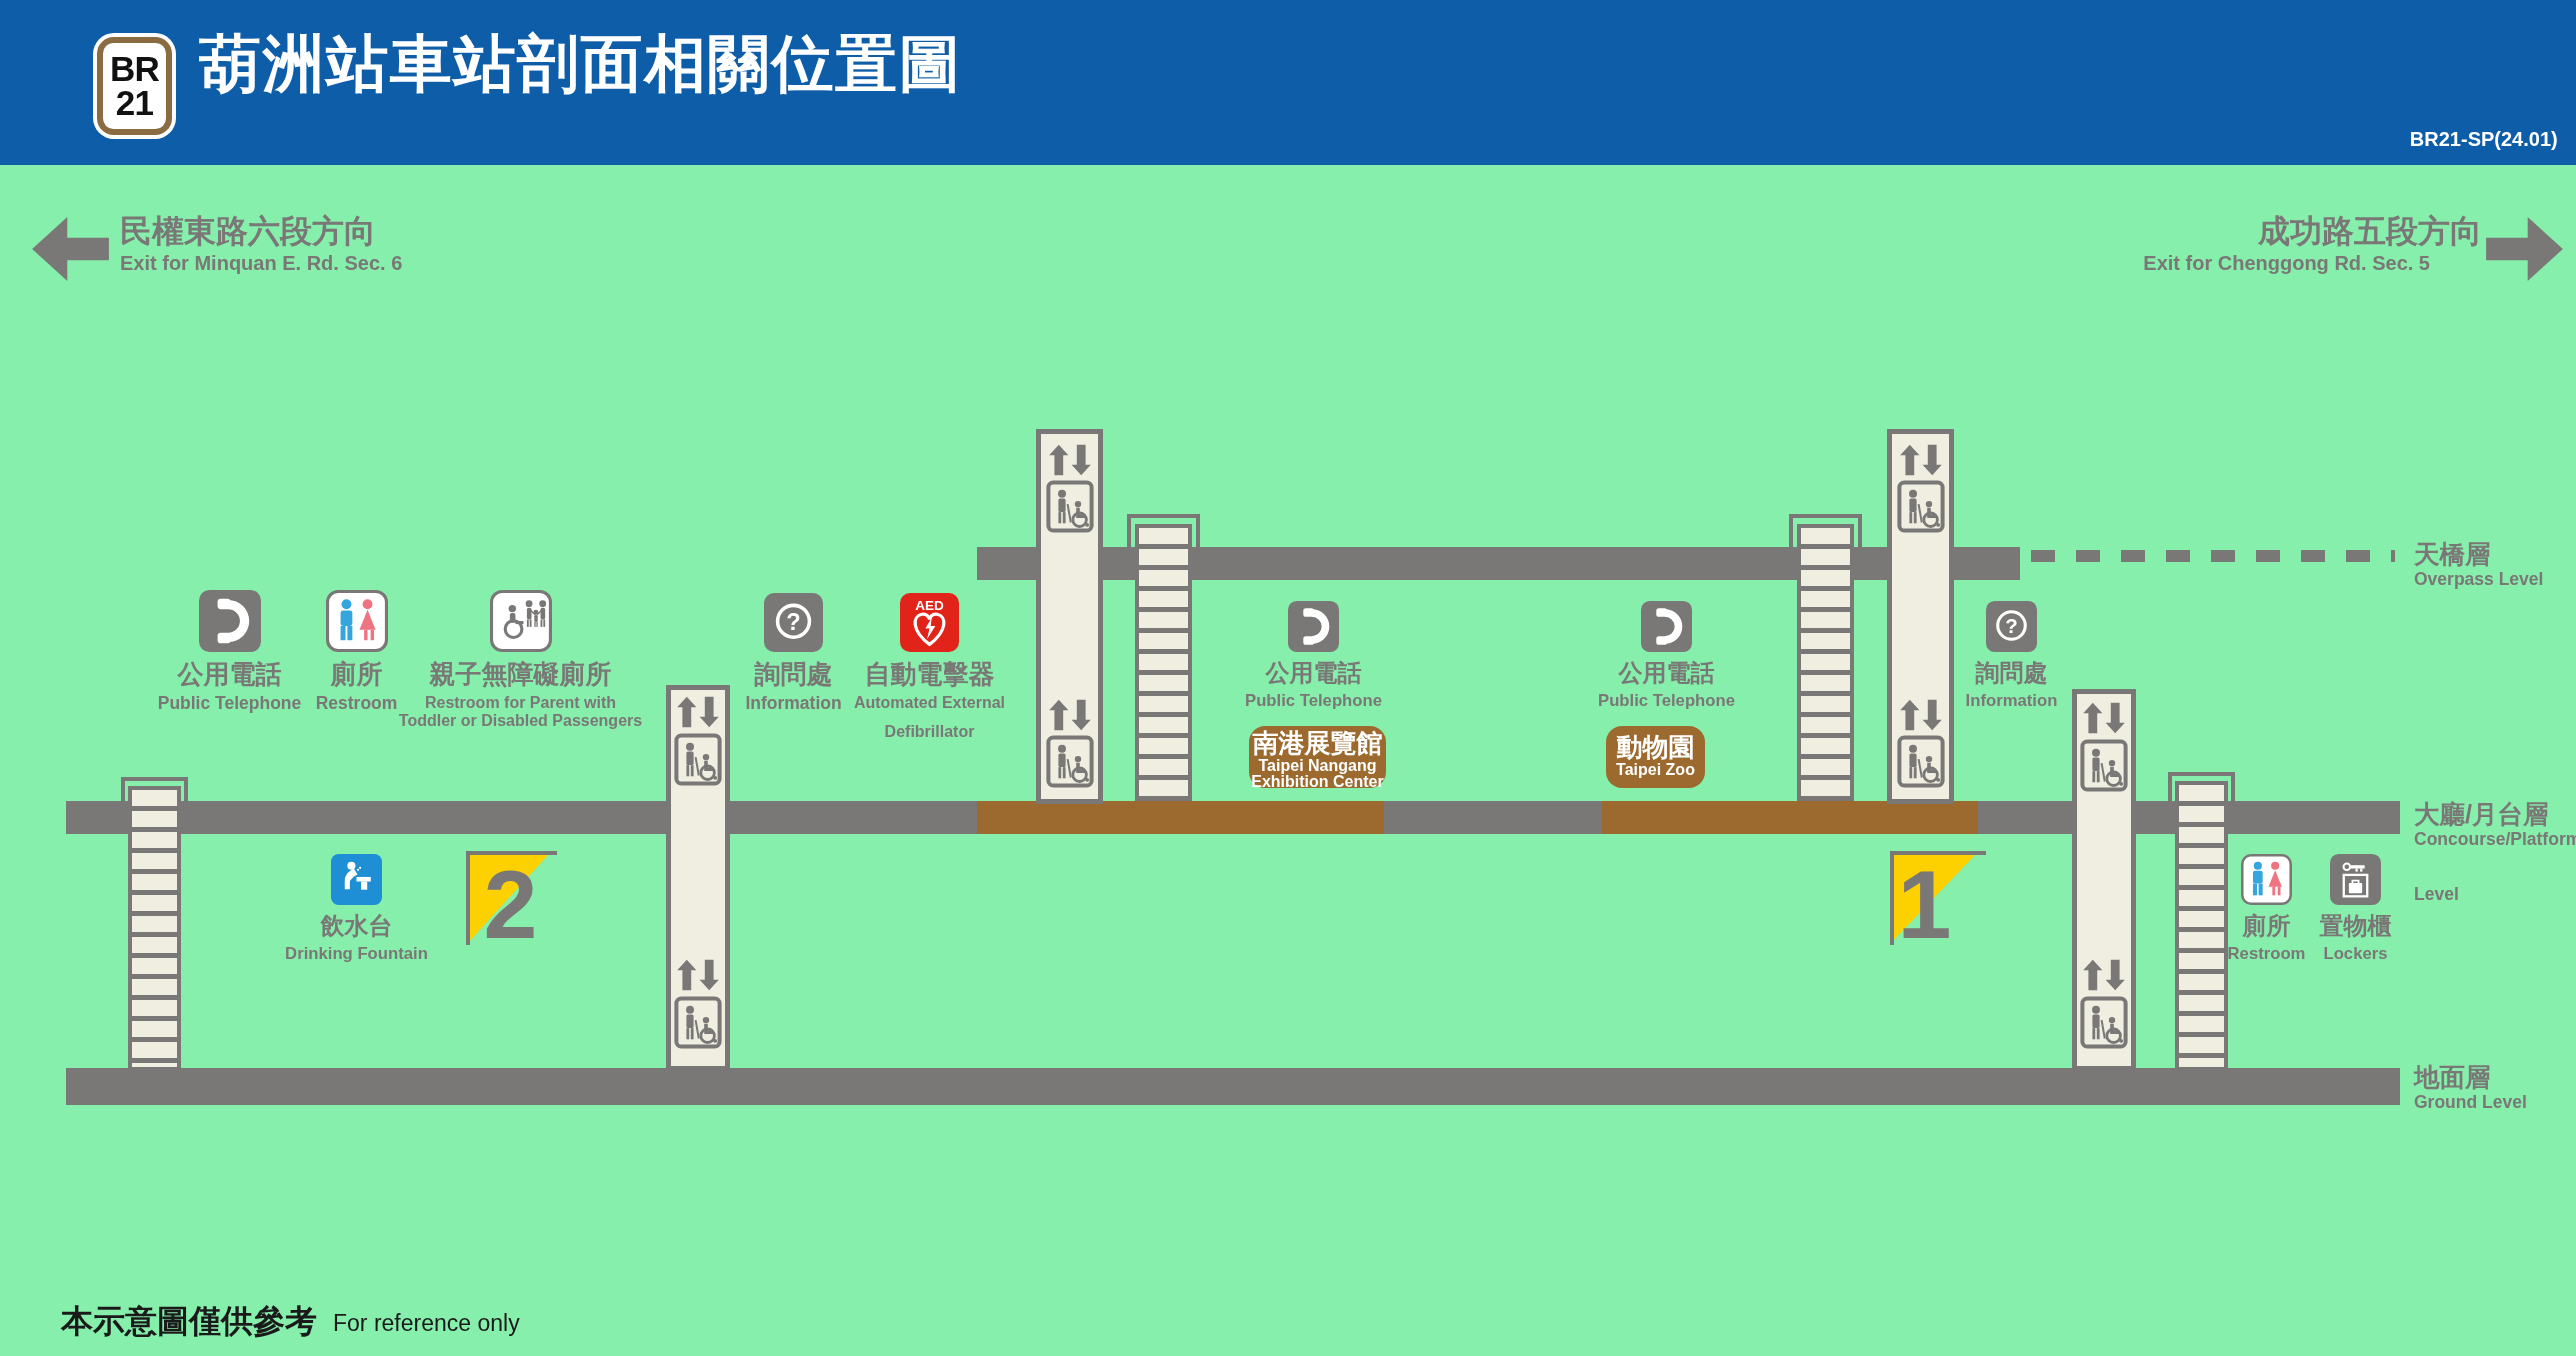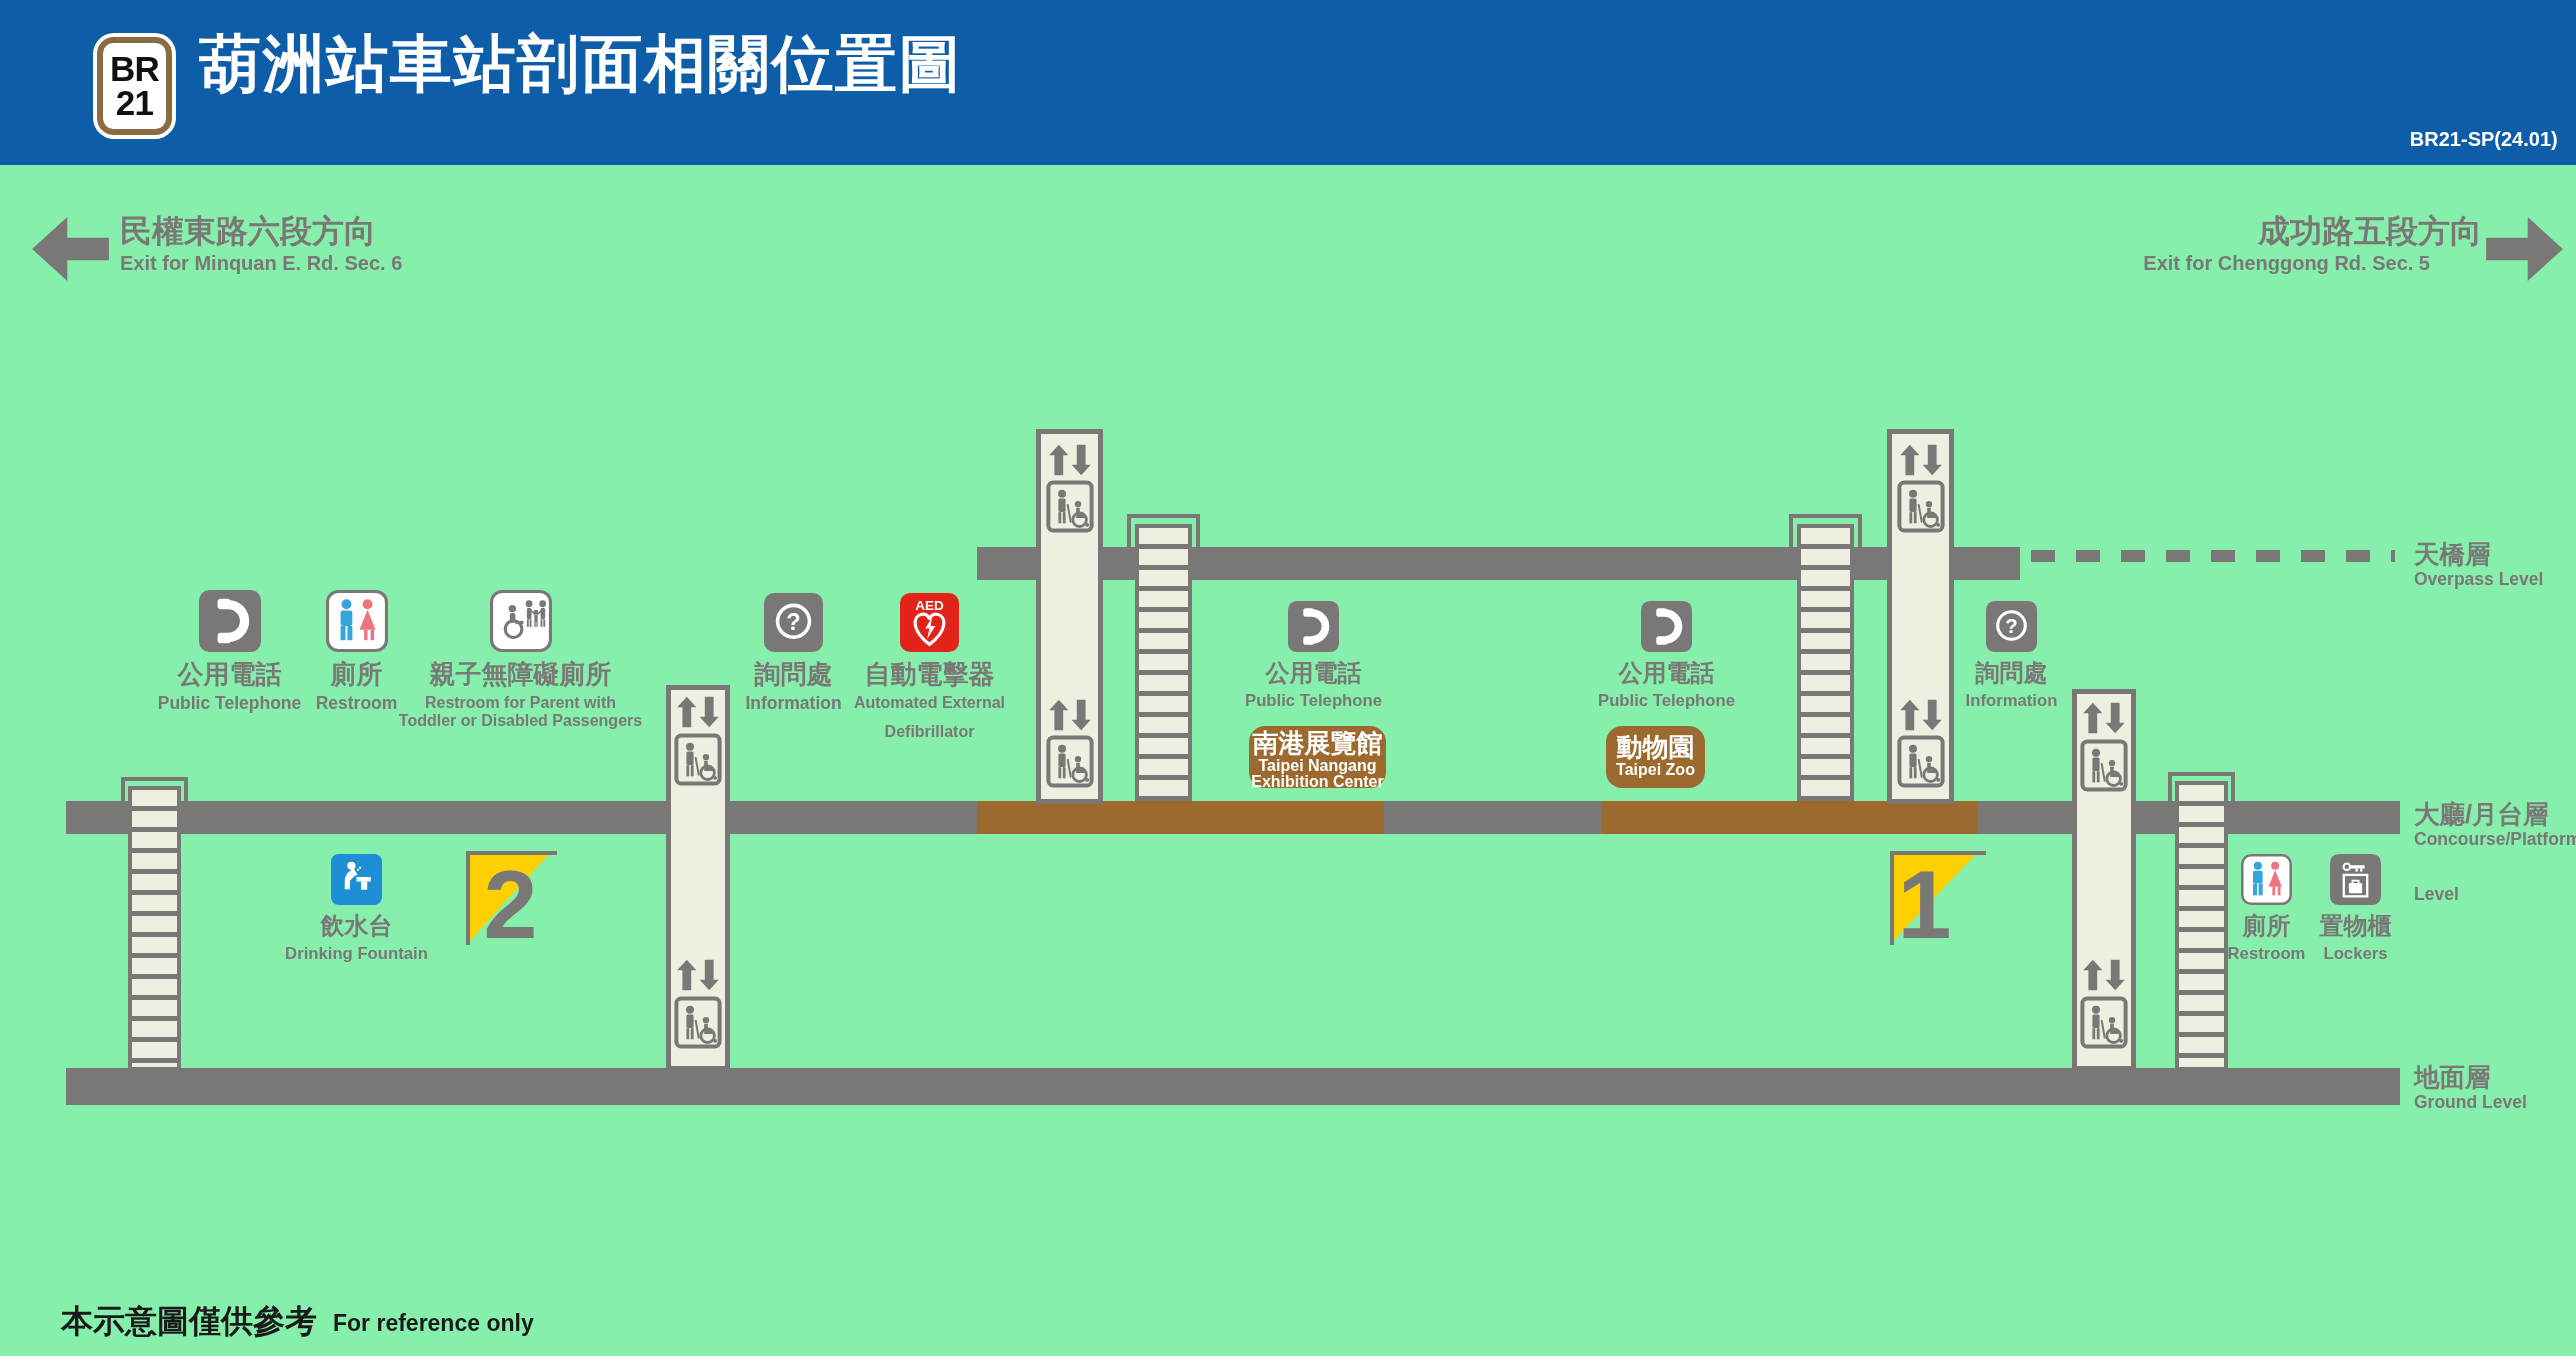--- a/index.html
+++ b/index.html
@@ -58,21 +58,21 @@
   .sign .en{font-size:16px;line-height:16px;white-space:nowrap}
 
   
   .flag-tri{position:absolute;background:var(--platform-yellow);clip-path:polygon(0 0,100% 0,0 100%);z-index:4}
   .flag-edge-top{position:absolute;height:4px;background:var(--diagram-gray);z-index:5}
   .flag-edge-left{position:absolute;width:4px;background:var(--diagram-gray);z-index:5}
   .flag-num{position:absolute;width:77px;text-align:center;font-size:97px;font-weight:bold;color:var(--diagram-gray);line-height:1;z-index:6}
 
   
   .foot-zh{position:absolute;left:61px;top:1300px;font-size:32px;font-weight:600;color:var(--text-black);white-space:nowrap}
-  .foot-en{position:absolute;left:333px;top:1310px;font-size:23px;font-weight:700;color:var(--text-black);white-space:nowrap}
+  .foot-en{position:absolute;left:333px;top:1310px;font-size:23px;font-weight:400;color:var(--text-black);white-space:nowrap}
 
   
   svg .fg{fill:var(--diagram-gray)} svg .fw{fill:#fff} svg .fn{fill:none}
   svg .sg{stroke:var(--diagram-gray)} svg .sw{stroke:#fff}
   svg .fb{fill:var(--male-blue)} svg .fp{fill:var(--female-pink)}
   svg text{font-family:"Liberation Sans","DejaVu Sans",sans-serif}
 </style>
 </head>
 <body>
 

